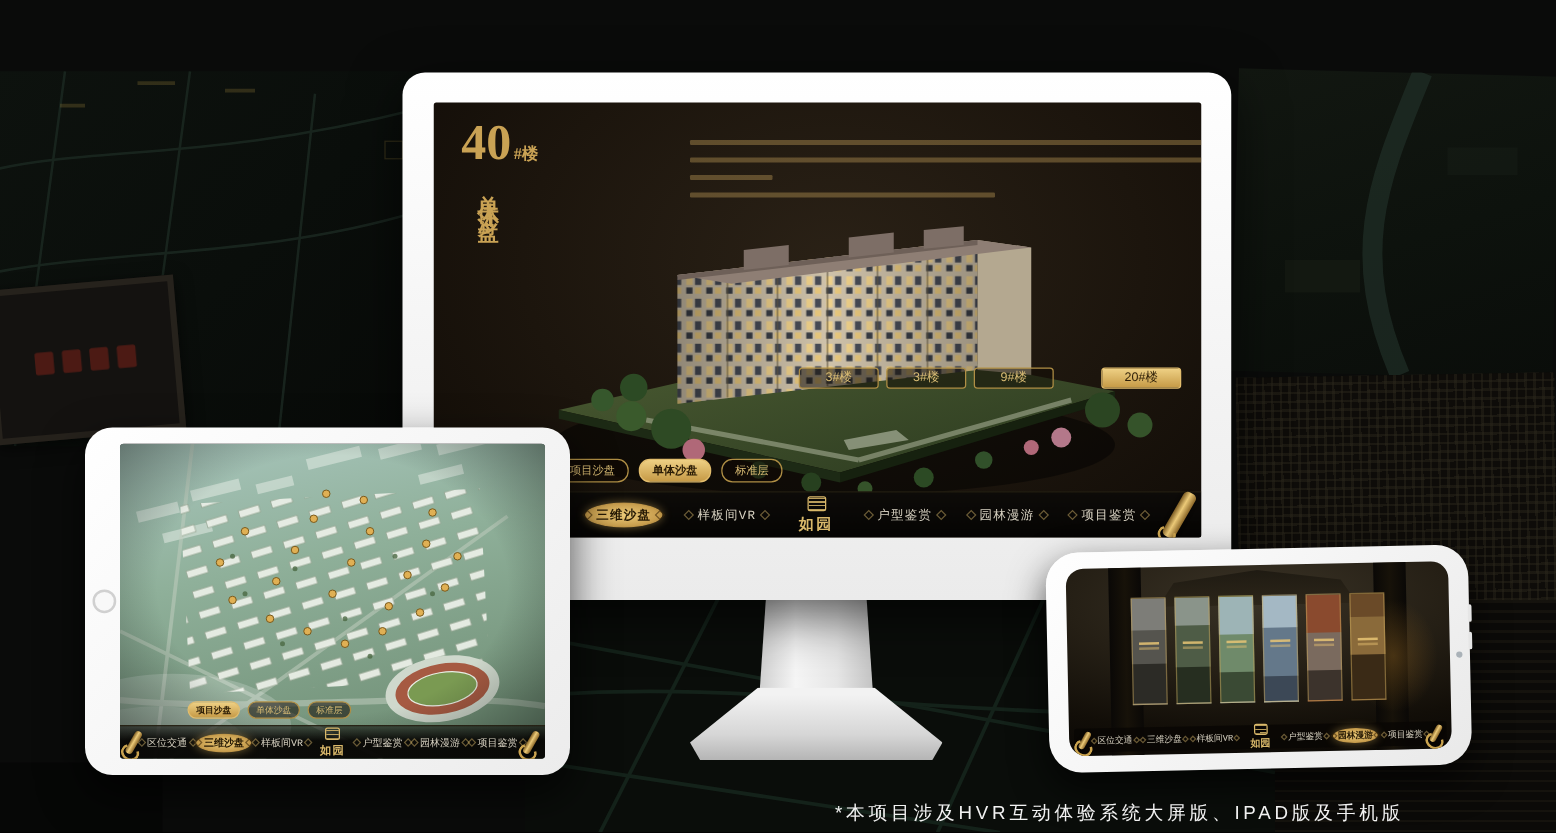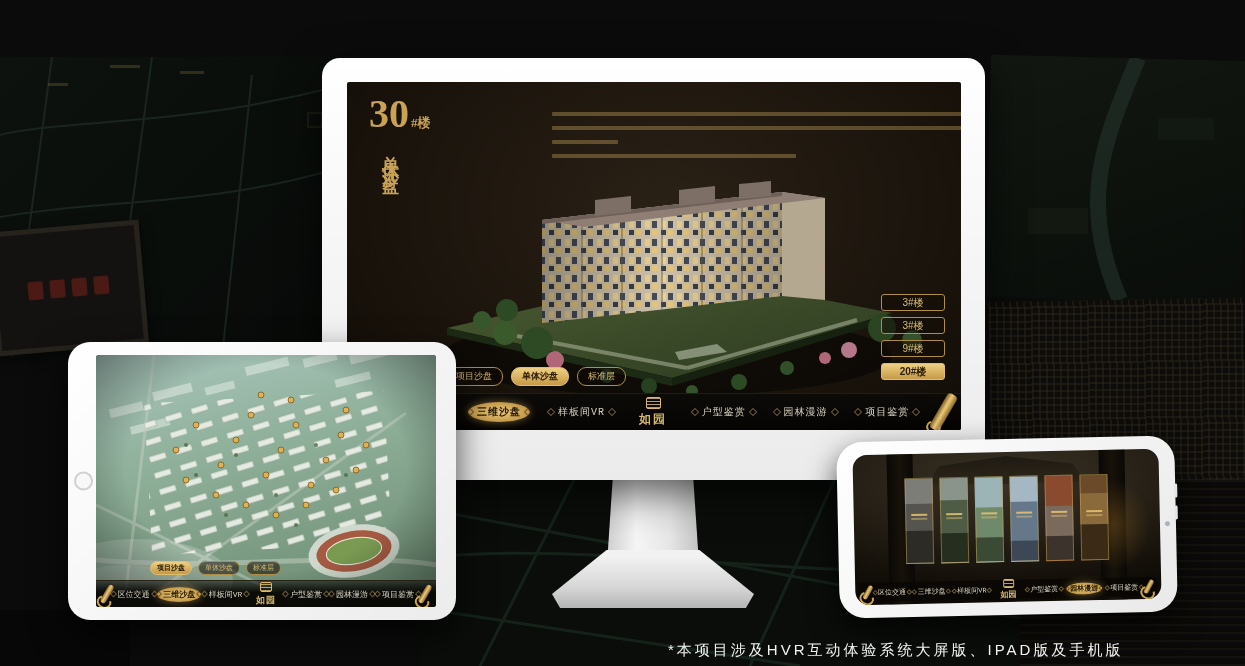--- a/index.html
+++ b/index.html
@@ -53,25 +53,25 @@
           letter-spacing:7px;margin:8px 0 0 10px;font-weight:600;}
   .para-lines{position:absolute;left:205px;top:30px;width:470px;}
   .para-lines i{display:block;height:4px;background:rgba(200,164,92,.38);margin-bottom:10px;border-radius:1px;}
   .para-lines i:nth-child(1){width:100%;}
   .para-lines i:nth-child(2){width:96%;}
   .para-lines i:nth-child(3){width:14%;}
   .para-lines i:nth-child(4){width:52%;}
 
   .building-render{position:absolute;left:40px;top:46px;}
 
-  .bldg-btns{position:absolute;right:16px;top:212px;display:flex;flex-direction:column;gap:6px;}
+  .bldg-btns{position:absolute;right:16px;top:212px;display:flex;flex-direction:row;gap:6px;}
   .gold-btn{width:64px;height:17px;font-size:10px;line-height:15px;text-align:center;
             border:1px solid #b08f45;border-radius:3px;color:#d9bc74;background:rgba(18,12,5,.55);
             font-family:inherit;padding:0;cursor:pointer;}
-  .gold-btn.active{background:linear-gradient(#eed084,#c69a46);color:#2c1d06;font-weight:700;border-color:#e2bd6d;}
+  .gold-btn.active{background:linear-gradient(#eed084,#c69a46);color:#2c1d06;font-weight:400;border-color:#e2bd6d;margin-left:32px;}
 
   .subtabs{display:flex;gap:8px;}
   .m-subtabs{position:absolute;left:98px;bottom:44px;}
   .subtab{padding:2px 10px;font-size:9px;border:1px solid #b08f45;border-radius:9px;color:#d9bc74;
           background:rgba(16,10,4,.55);font-family:inherit;cursor:pointer;white-space:nowrap;}
   .subtab.active{background:linear-gradient(#eed084,#c69a46);color:#2c1d06;font-weight:700;border-color:#e2bd6d;}
 
   .navbar{position:absolute;left:0;right:0;bottom:0;display:flex;align-items:center;
           background:linear-gradient(#0d0b08,#050403);border-top:1px solid rgba(216,185,106,.14);}
   .m-navbar{height:36px;padding:0 12px;}
@@ -206,21 +206,21 @@
 
   <div class="stand">
     <div class="neck"></div>
     <div class="foot"></div>
   </div>
 
   <div class="monitor">
     <div class="m-screen">
 
       <div class="headline">
-        <div class="h-num"><span>30</span><span class="h-suffix">#楼</span></div>
+        <div class="h-num"><span>40</span><span class="h-suffix">#楼</span></div>
         <div class="h-vert">单体沙盘</div>
       </div>
 
       <div class="para-lines">
           <i></i>
           <i></i>
           <i></i>
           <i></i>
         </div>
 

